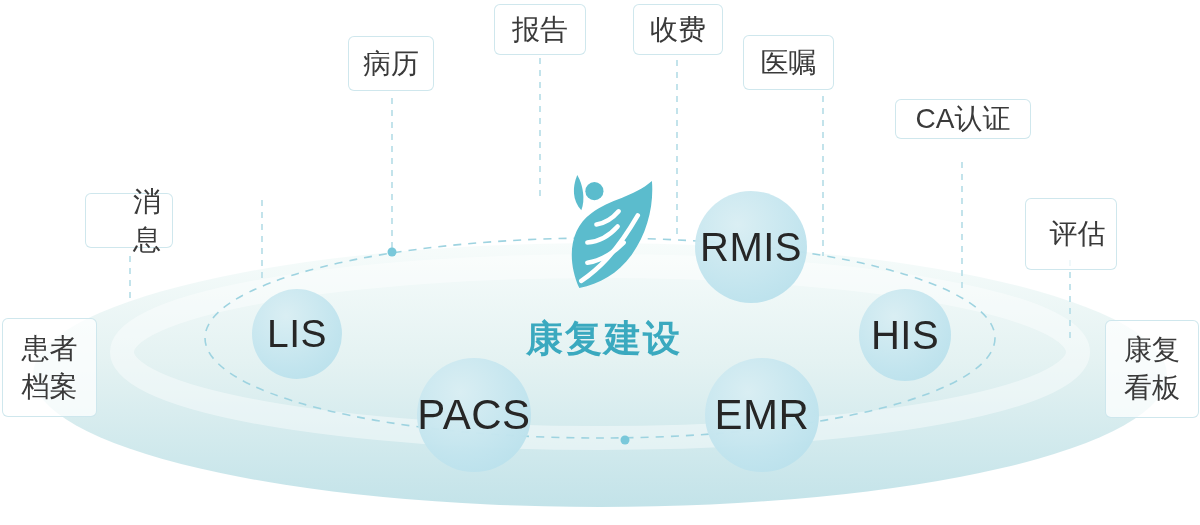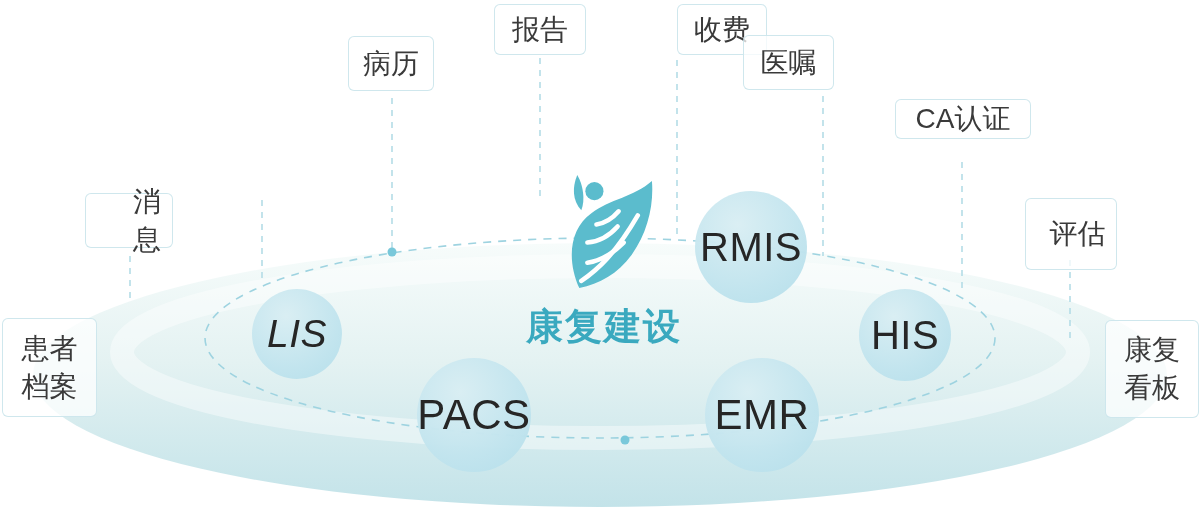--- a/index.html
+++ b/index.html
@@ -21,21 +21,21 @@
     border:1.5px solid rgba(199,227,234,.85);
     border-radius:6px;
     color:#3a3a3a;font-size:28px;line-height:38px;
   }
   .tag span{white-space:pre-line;}
   .logo{
     position:absolute;left:504px;top:174px;width:200px;z-index:3;
     display:flex;flex-direction:column;align-items:center;
   }
   .logo-title{
-    margin-top:12px;font-size:37px;font-weight:bold;color:#3aa9bf;letter-spacing:2px;white-space:nowrap;
+    margin-top:24px;font-size:37px;font-weight:bold;color:#3aa9bf;letter-spacing:2px;white-space:nowrap;
   }
 </style>
 </head>
 <body>
 
 <div class="stage">
 
   <svg class="bg" width="1200" height="525" viewBox="0 0 1200 525">
     <defs>
       <linearGradient id="discGrad" x1="0" y1="0" x2="0" y2="1">
@@ -57,21 +57,21 @@
       <line x1="677" y1="60" x2="677" y2="240"></line>
       <line x1="823" y1="96" x2="823" y2="256"></line>
       <line x1="962" y1="162" x2="962" y2="294"></line>
       <line x1="1070" y1="260" x2="1070" y2="342"></line>
     </g>
 
     <circle cx="392" cy="252" r="4.5" fill="#79c8da"></circle>
     <circle cx="625" cy="440" r="4.5" fill="#79c8da"></circle>
   </svg>
 
-  <div class="sys" style="left:252px;top:289px;width:90px;height:90px;font-size:39px;font-style:italic;">
+  <div class="sys" style="left:252px;top:289px;width:90px;height:90px;font-size:39px;">
     <span>LIS</span>
   </div>
   <div class="sys" style="left:405px;top:358px;width:114px;height:114px;font-size:42px;margin-left:12px;">
     <span>PACS</span>
   </div>
   <div class="sys" style="left:695px;top:191px;width:112px;height:112px;font-size:40px;">
     <span>RMIS</span>
   </div>
   <div class="sys" style="left:859px;top:289px;width:92px;height:92px;font-size:40px;justify-content:center;">
     <span>HIS</span>
@@ -82,21 +82,21 @@
 
   <div class="tag" style="left:85px;top:193px;width:88px;height:55px;padding-left:36px;">
     <span>消息</span>
   </div>
   <div class="tag" style="left:348px;top:36px;width:86px;height:55px;">
     <span>病历</span>
   </div>
   <div class="tag" style="left:494px;top:4px;width:92px;height:51px;">
     <span>报告</span>
   </div>
-  <div class="tag" style="left:633px;top:4px;width:90px;height:51px;margin-left:44px;">
+  <div class="tag" style="left:633px;top:4px;width:90px;height:51px;">
     <span>收费</span>
   </div>
   <div class="tag" style="left:743px;top:35px;width:91px;height:55px;">
     <span>医嘱</span>
   </div>
   <div class="tag" style="left:895px;top:99px;width:136px;height:40px;">
     <span>CA认证</span>
   </div>
   <div class="tag" style="left:1025px;top:198px;width:92px;height:72px;padding-left:13px;">
     <span>评估</span>

